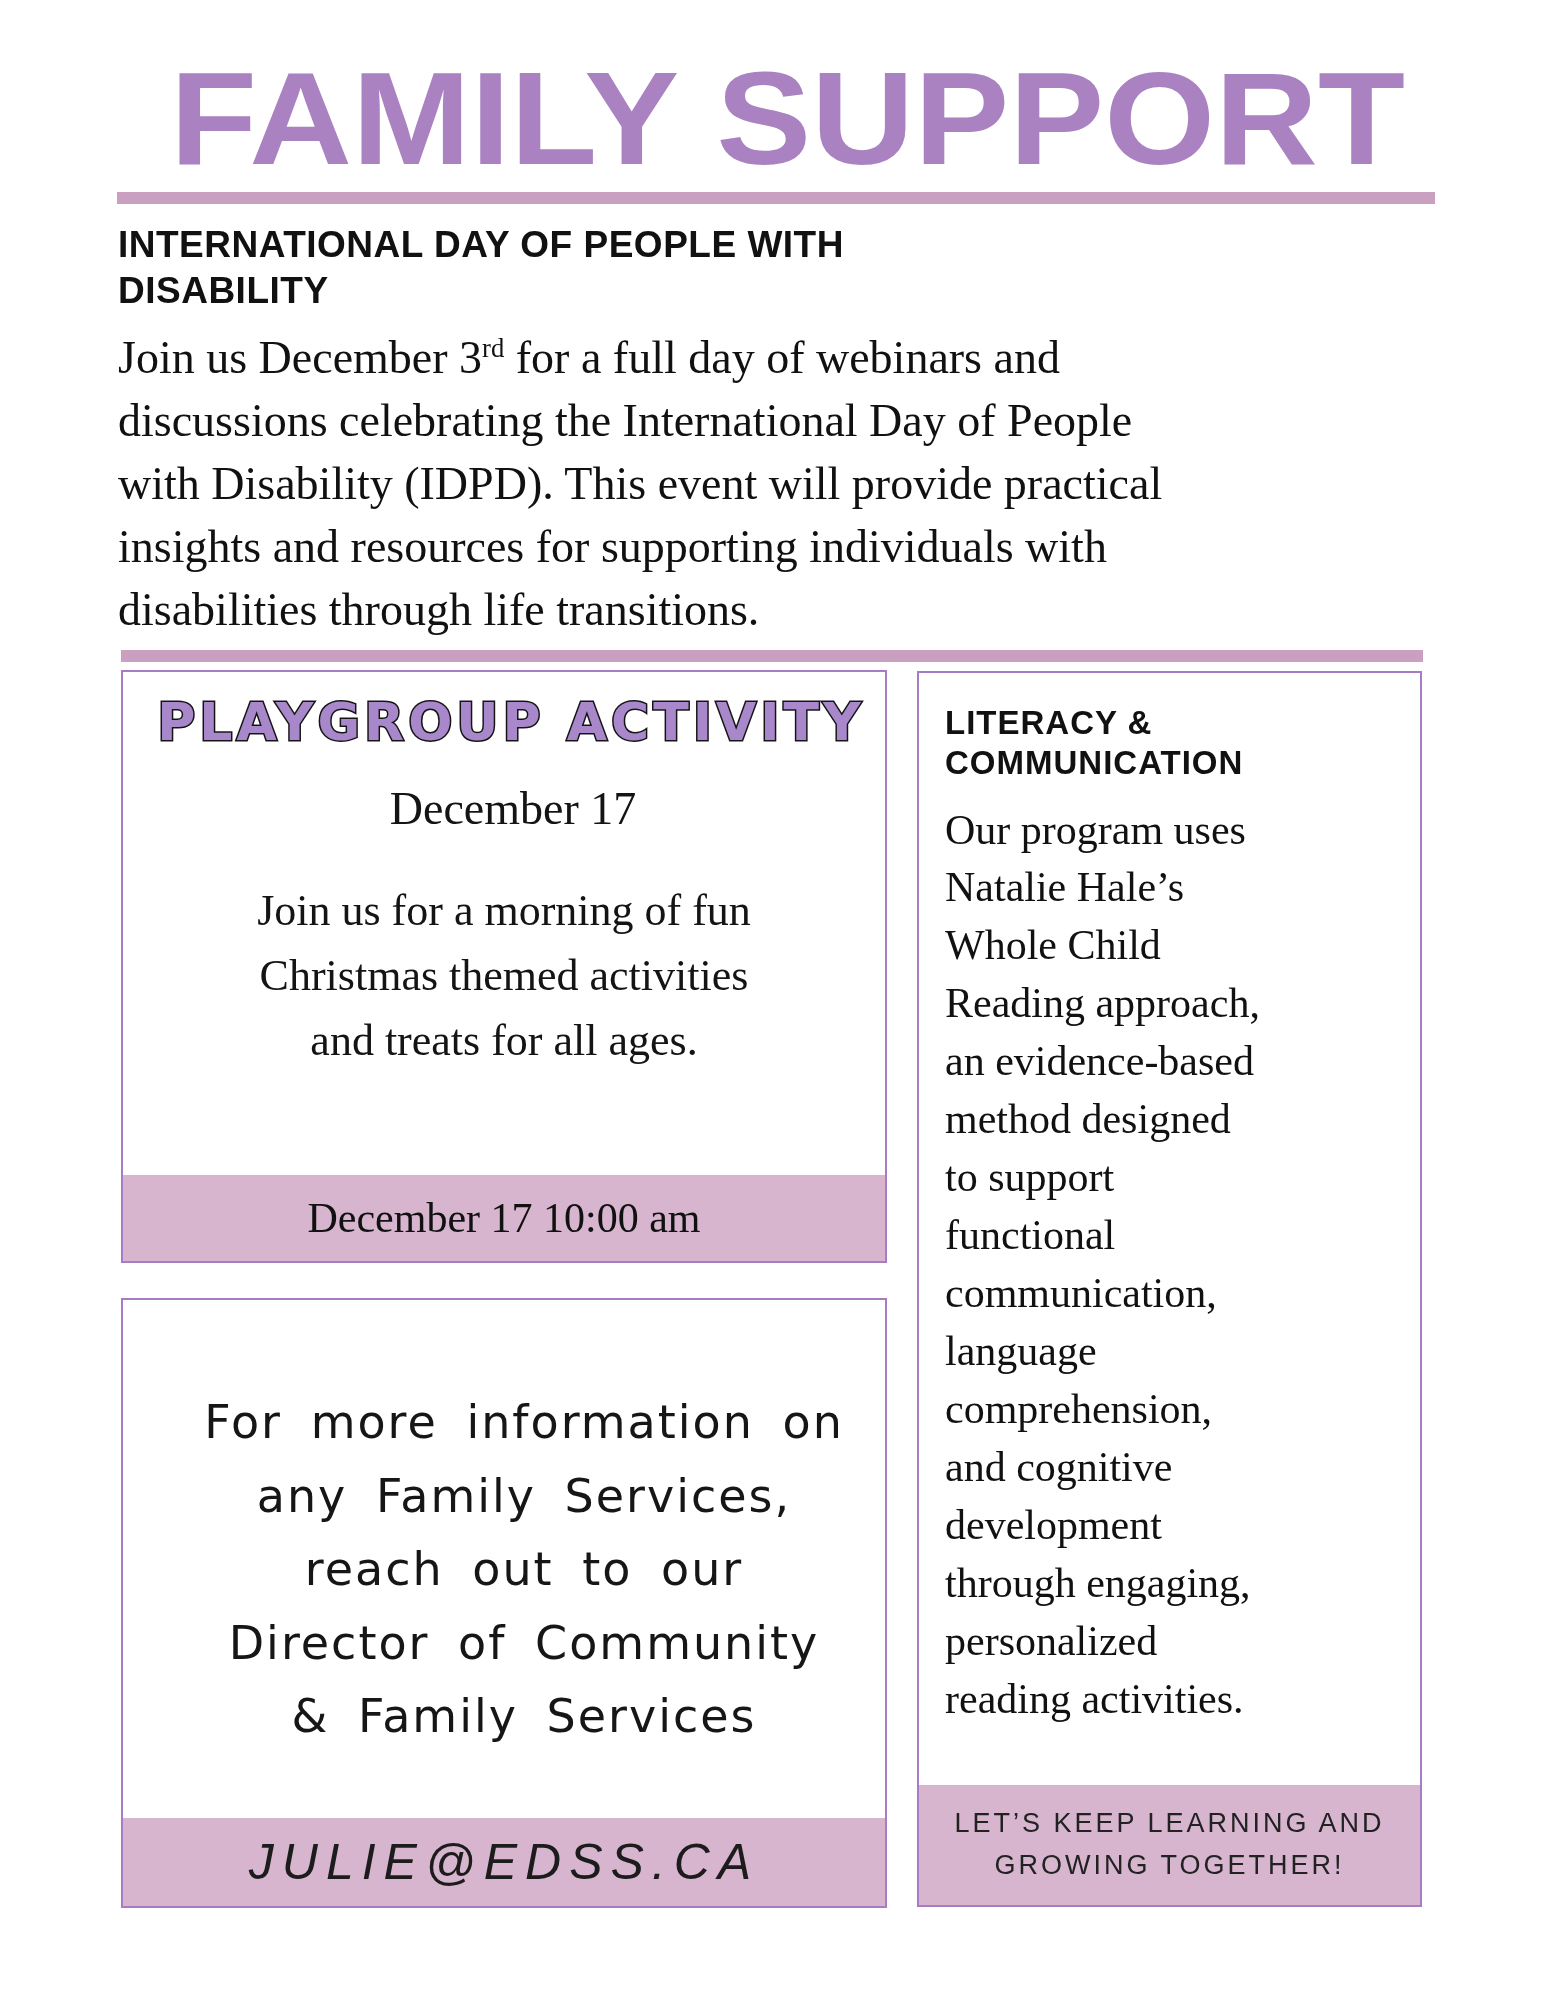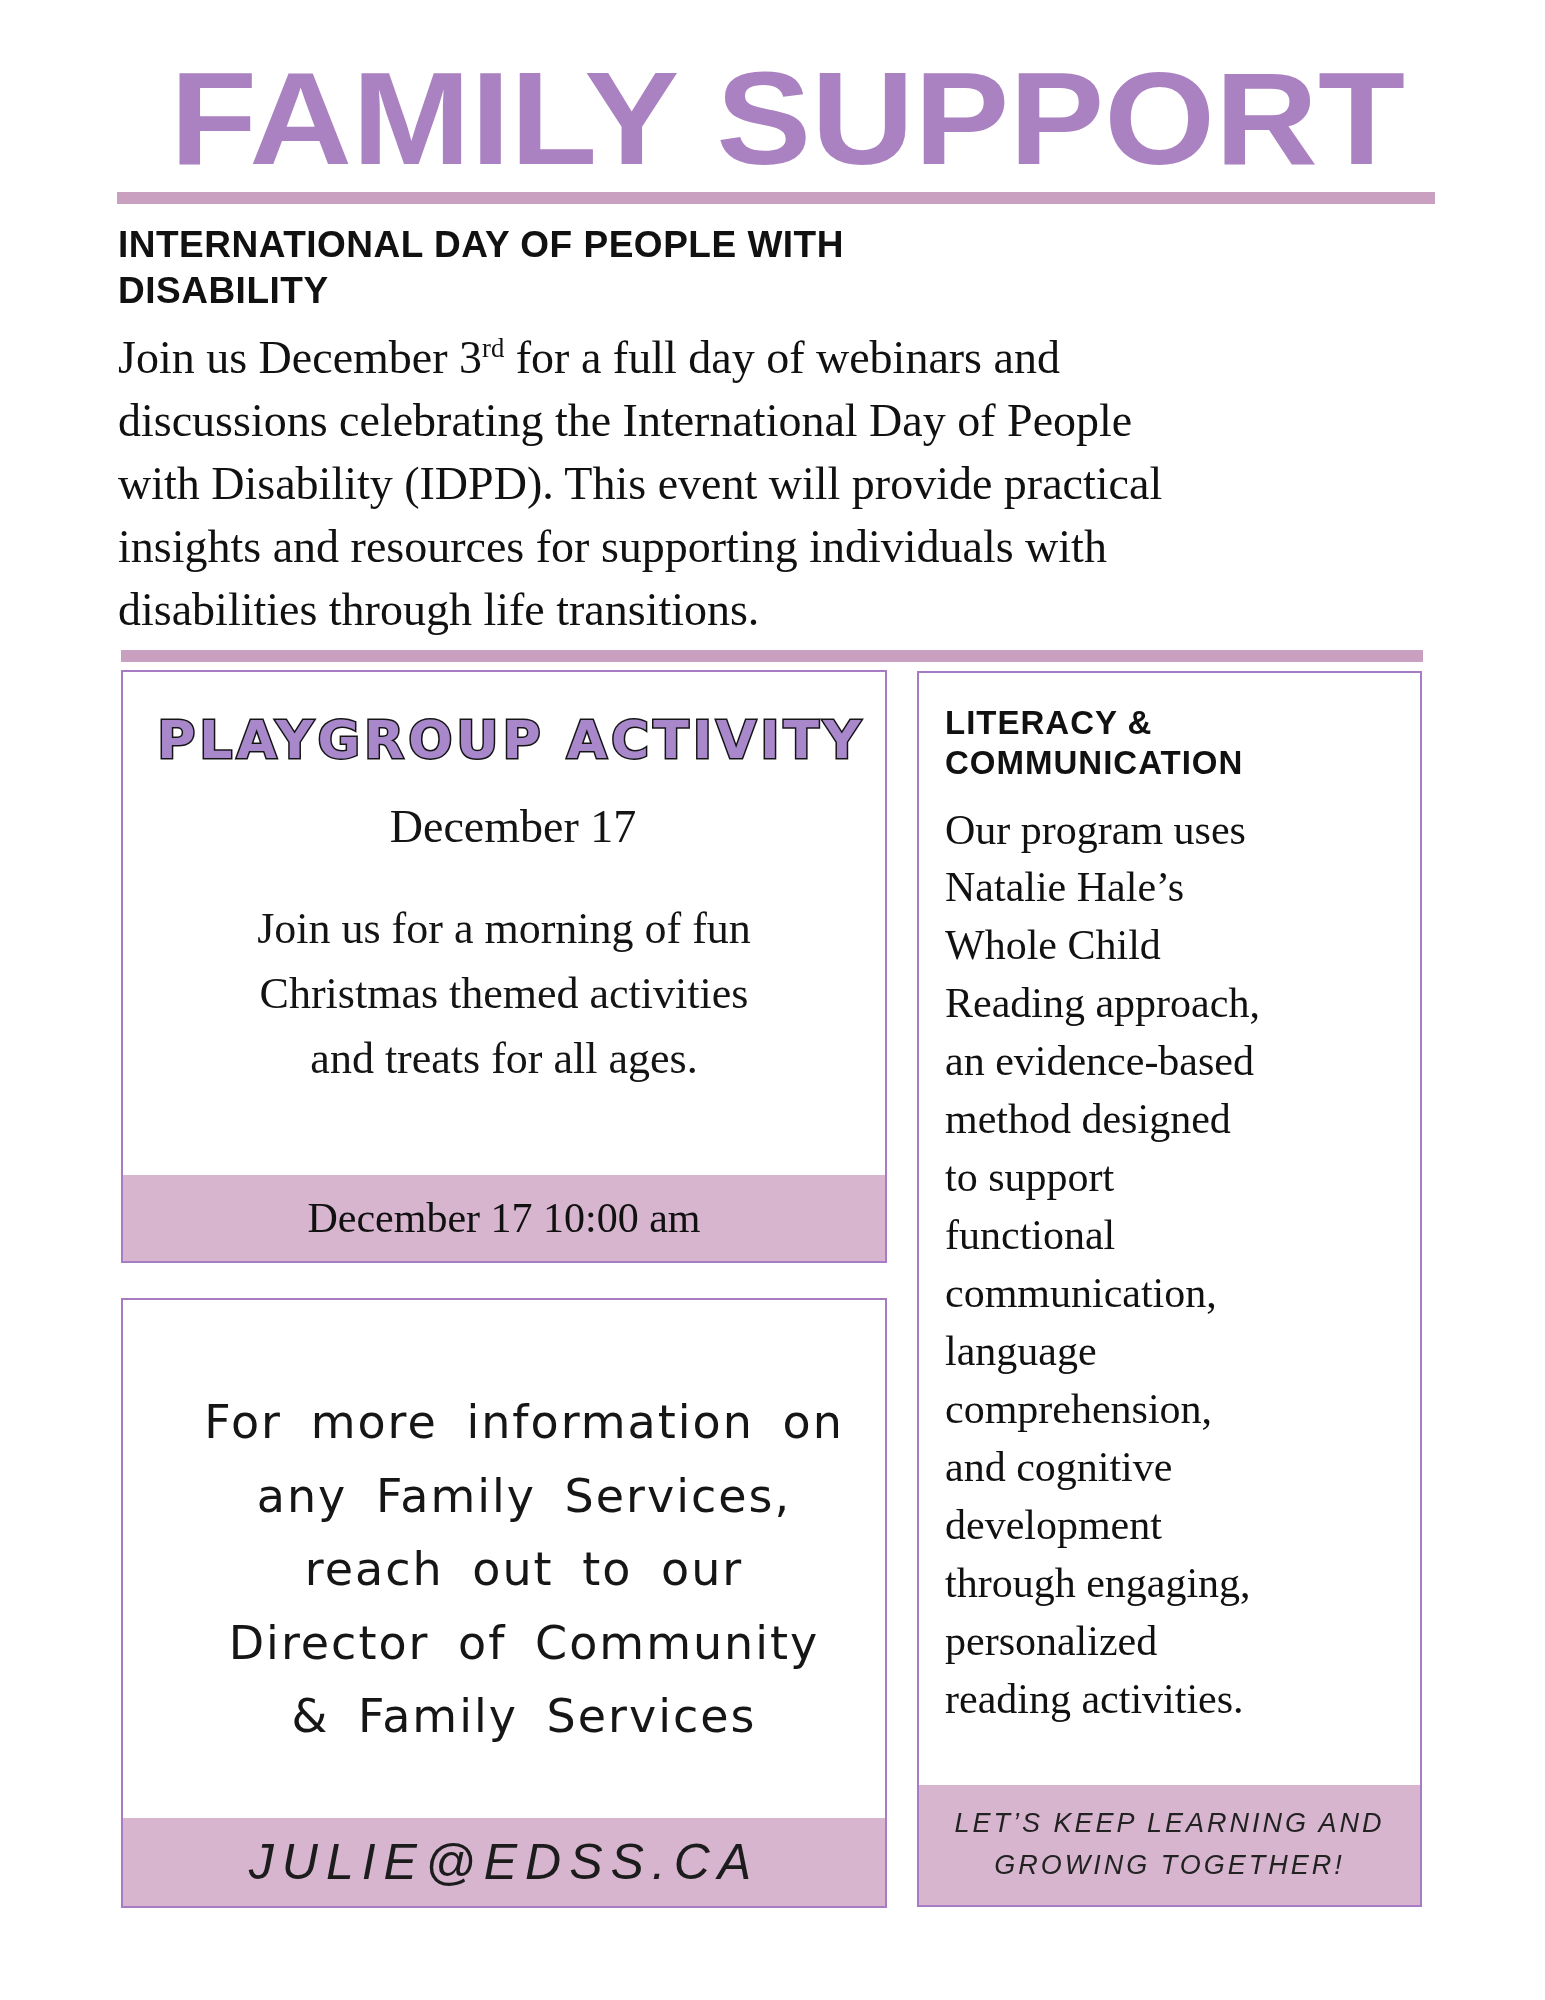--- a/index.html
+++ b/index.html
@@ -48,21 +48,21 @@
   }
   .banner{
     position:absolute;left:0;right:0;bottom:0;height:86px;
     background:var(--banner);
     display:flex;align-items:center;justify-content:center;
     text-align:center;
   }
   
   .box-playgroup{left:121px;top:670px;width:766px;height:593px;text-align:center;}
   .bubble-title{
-    margin-top:38px;
+    margin-top:20px;
     font-family:"DejaVu Sans",sans-serif;
     font-weight:700;font-size:52px;letter-spacing:4px;
     color:var(--bubble);
     -webkit-text-stroke:3px #151515;
     paint-order:stroke fill;
     padding-left:14px;
   }
   .pg-date,.pg-time{font-size:46px;line-height:1.35;}
   .pg-date{margin-top:26px;margin-left:18px;}
   .pg-desc{margin-top:38px;font-size:44px;line-height:1.48;white-space:pre-line;}
@@ -90,21 +90,21 @@
     letter-spacing:1px;color:#111;
     white-space:pre-line;
   }
   .lit-body{
     margin-top:18px;font-size:42px;line-height:1.38;
     white-space:pre-line;color:#111;
   }
   .banner-tall{height:120px;}
   .tagline-text{
     font-family:"Liberation Sans",sans-serif;
-    font-style:italic;font-size:27px;letter-spacing:3px;
+    font-size:27px;letter-spacing:3px;
     line-height:1.55;color:#222;white-space:pre-line;
   }
 </style>
 </head>
 <body>
 
 <div class="page">
 
   <svg class="title-svg" viewBox="0 0 1240 130" width="1240" height="130">
     <text x="0" y="112" font-size="132" textLength="1235" lengthAdjust="spacingAndGlyphs" style="fill:var(--accent,#aa82c1)">FAMILY SUPPORT</text>

